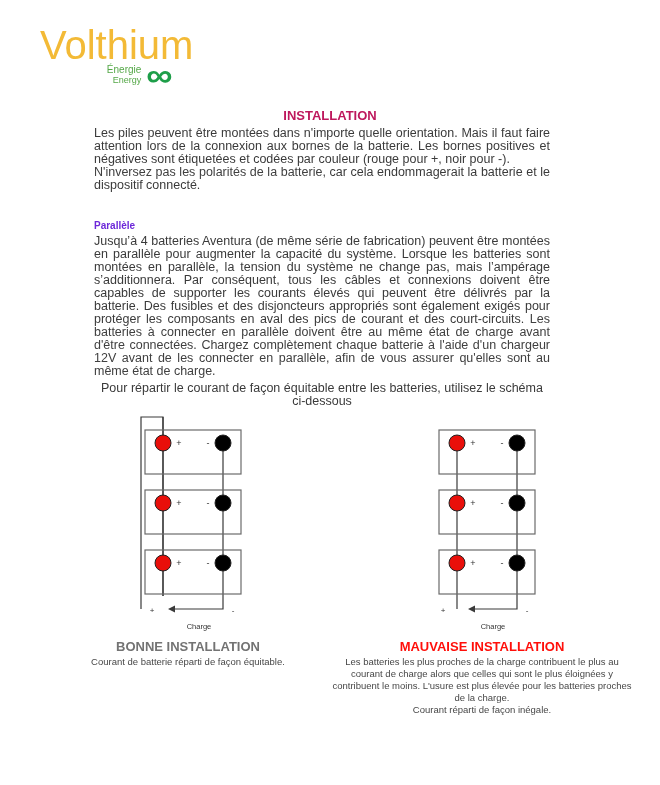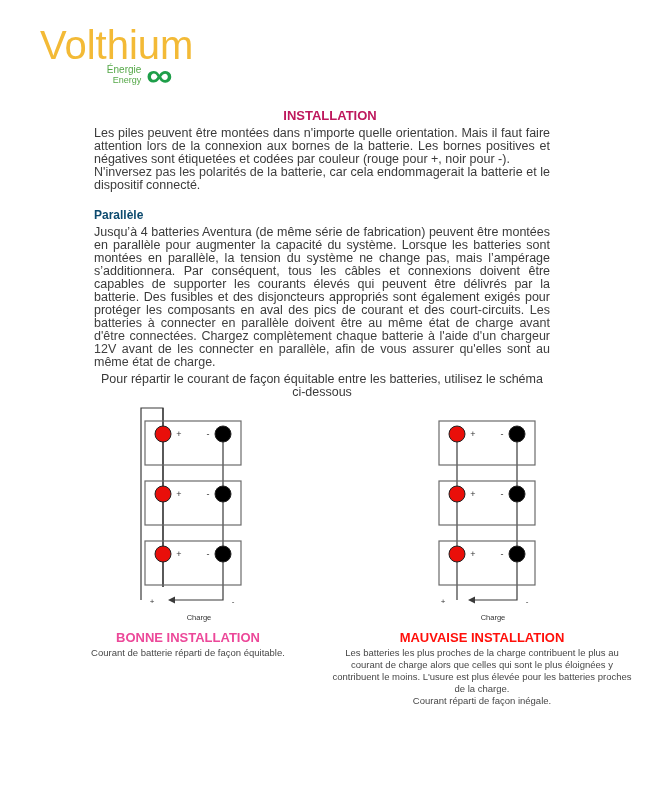--- a/index.html
+++ b/index.html
@@ -34,30 +34,30 @@
   .content{width:472px;margin:0 auto;}
   .heading{
     margin-top:22px;text-align:center;
     font-weight:bold;font-size:13px;color:#be185d;
   }
   p.body{
     margin:4px 16px 0 0;font-size:12.5px;line-height:13px;
   }
   .just{text-align:justify;}
   .red{color:#404040;}
-  .subhead{margin-top:16px;font-weight:bold;font-size:12px;color:#0c4a6e;}
+  .subhead{margin-top:28px;font-weight:bold;font-size:10px;color:#6d28d9;}
   .note{margin-top:8px;text-align:center;}
   
   .diagrams{display:flex;margin-top:2px;padding-left:44px;}
   .dia-col{display:flex;flex-direction:column;align-items:center;}
   .dia-col.good{width:288px;}
   .dia-col.bad{width:300px;}
   .dia-svg{width:130px;height:225px;display:block;}
   .cap-title{margin-top:4px;font-weight:bold;font-size:13px;letter-spacing:0px;}
-  .cap-title.green{color:#ec4899;}
+  .cap-title.green{color:#737373;}
   .cap-title.redt{color:#FF0F0A;}
   .cap-lines{margin-top:2px;font-size:9.5px;line-height:12px;text-align:center;color:#474747;width:100%;}
 </style>
 </head>
 <body>
 
 <div class="page">
 
   <div class="logo">
     <div class="brand">Volthium</div>

